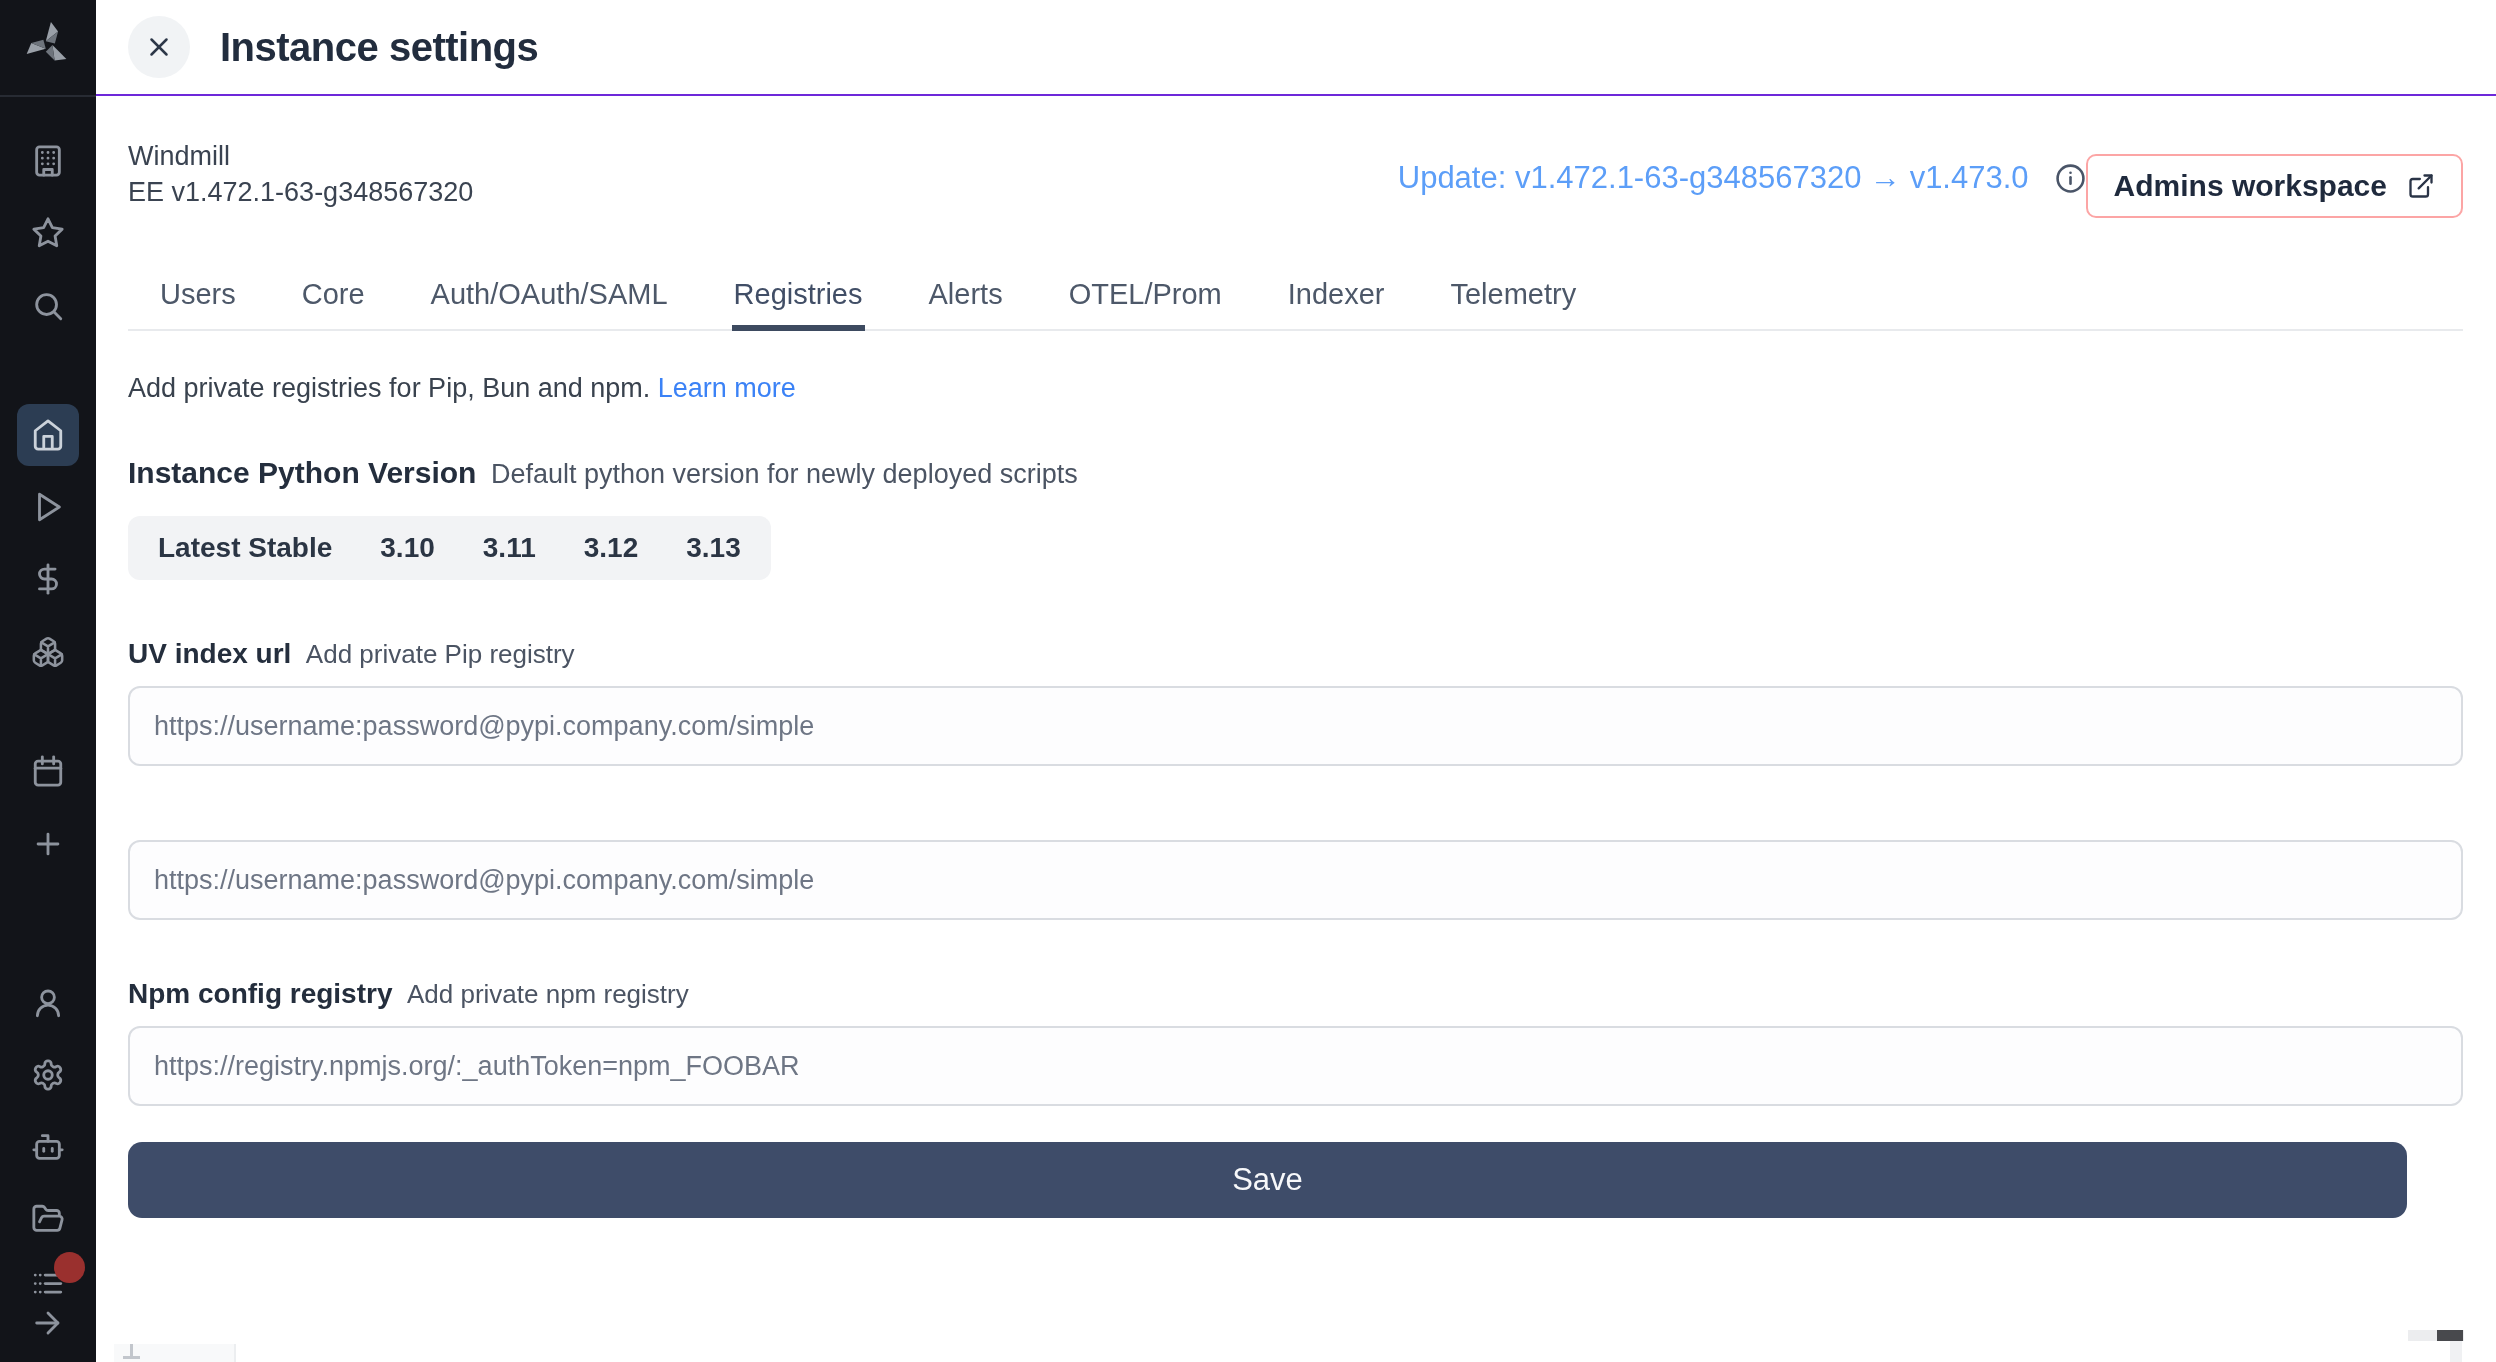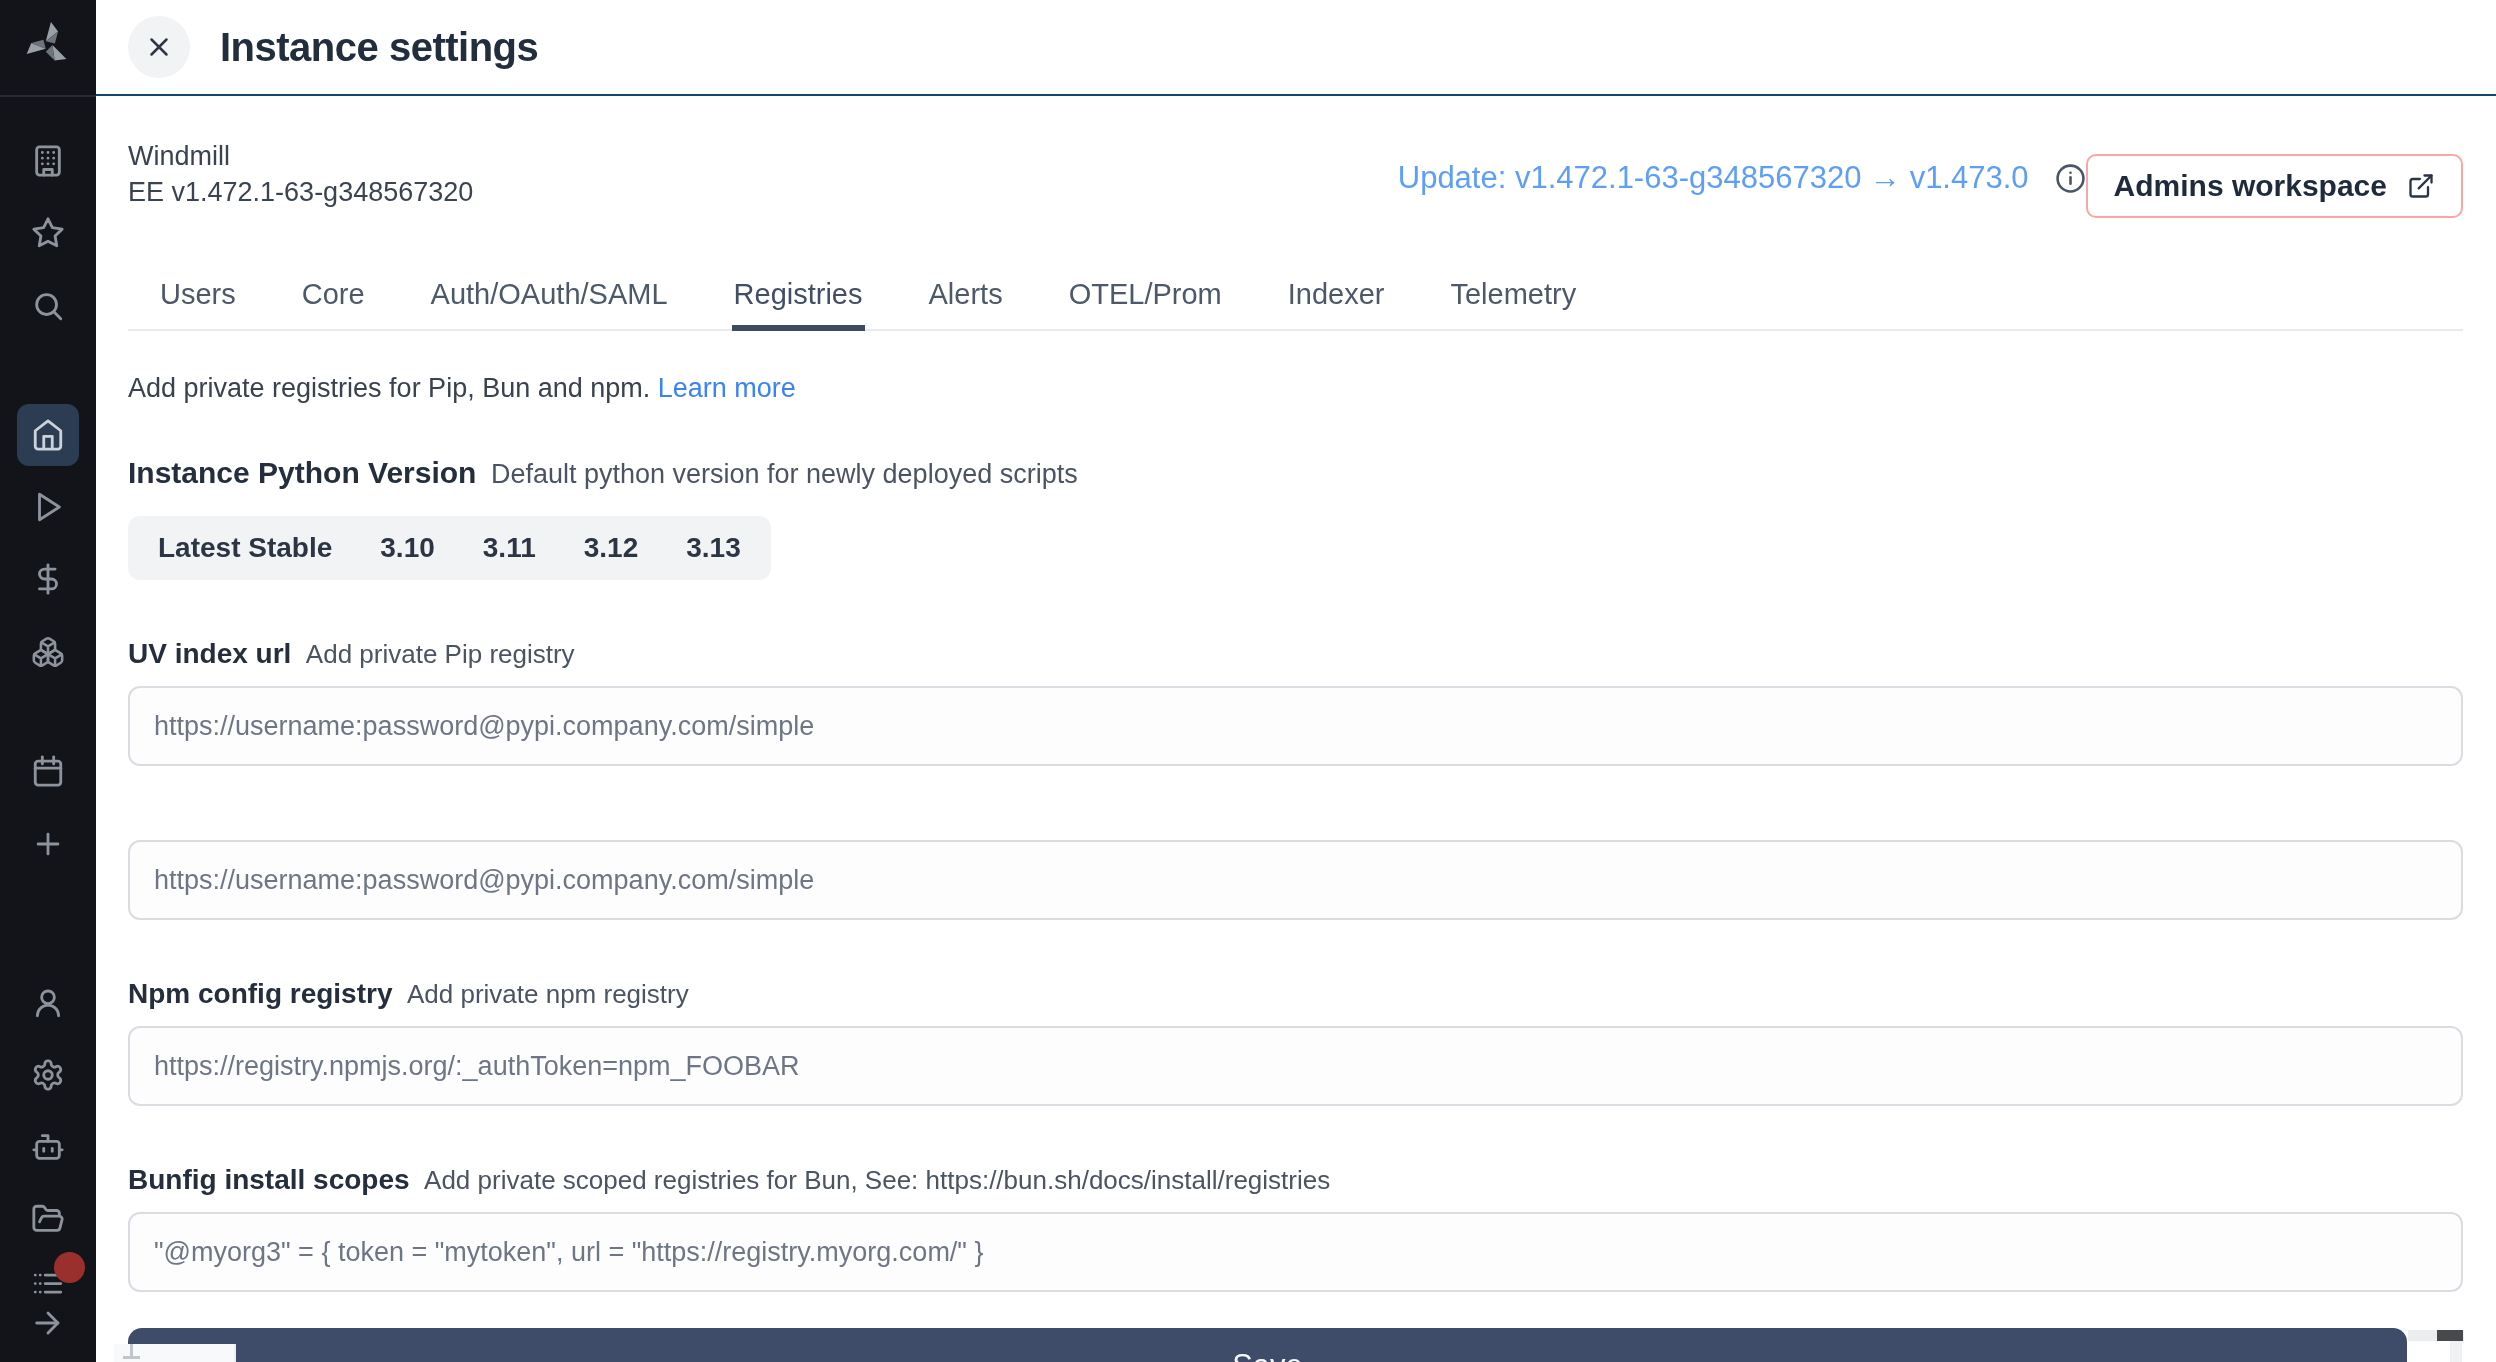--- a/index.html
+++ b/index.html
@@ -16,21 +16,21 @@
   .sb-logo{ position:absolute; left:23px; top:20px; width:50px; height:50px; }
   .sb-icon{ position:absolute; left:31px; width:34px; height:34px; color:#8d939d; cursor:pointer; }
   .sb-icon svg{ width:34px; height:34px; }
   .sb-active-tile{ position:absolute; left:17px; top:404px; width:62px; height:62px; background:#2c3d53;
     border-radius:12px; display:flex; align-items:center; justify-content:center; cursor:pointer; }
   .sb-active-tile svg{ width:34px; height:34px; color:#cbd2da; }
   .sb-dot{ position:absolute; left:54px; top:1252px; width:31px; height:31px; border-radius:50%; background:#9a302e; }
 
   
   .header{ position:absolute; left:96px; top:0; right:0; height:96px; background:#fff;
-    border-bottom:2px solid #0c4a6e; display:flex; align-items:center; padding-left:32px; }
+    border-bottom:2px solid #6d28d9; display:flex; align-items:center; padding-left:32px; }
   .close-btn{ width:62px; height:62px; border-radius:50%; background:#f1f3f5; border:none;
     display:flex; align-items:center; justify-content:center; cursor:pointer; color:#2d3748; }
   .close-btn svg{ width:30px; height:30px; }
   .page-title{ margin-left:30px; font-size:40px; font-weight:700; color:#222d3e; letter-spacing:-0.5px; }
 
   
   .main{ position:absolute; left:96px; top:98px; right:0; bottom:0; padding:0 33px 0 32px; }
   .toprow{ margin-top:40px; display:flex; justify-content:space-between; align-items:flex-start; }
   .version-block{ font-size:27px; color:#3a4351; line-height:36px; }
   .right-col{ display:flex; align-items:center; }
@@ -289,27 +289,20 @@
   </div>
 
   <div class="field">
     <div class="field-label">
       <b>Npm config registry</b>
       <span>Add private npm registry</span>
     </div>
     <input class="text-input" type="text" placeholder="https://registry.npmjs.org/:_authToken=npm_FOOBAR" style="">
   </div>
 
-  <div class="field">
-    <div class="field-label">
-      <b>Bunfig install scopes</b>
-      <span>Add private scoped registries for Bun, See: https://bun.sh/docs/install/registries</span>
-    </div>
-    <input class="text-input" type="text" placeholder="&quot;@myorg3&quot; = { token = &quot;mytoken&quot;, url = &quot;https://registry.myorg.com/&quot; }" style="">
-  </div>
 
   <button class="save-btn">Save</button>
 </main>
 
 <div class="artifact-left"></div>
 <div class="hscroll-track"></div>
 <div class="hscroll-thumb"></div>
 <div class="vscroll-stub"></div>
 
 </body></html>

